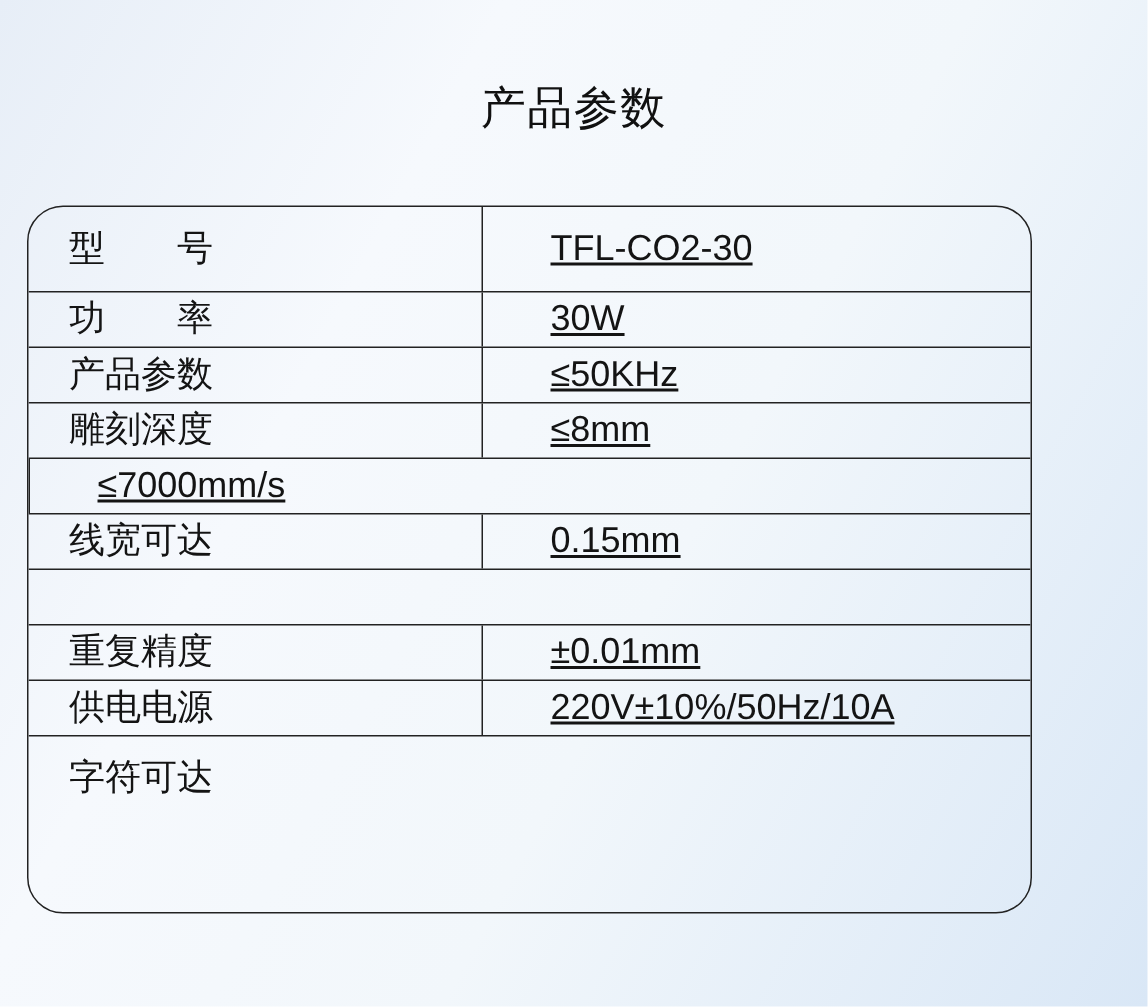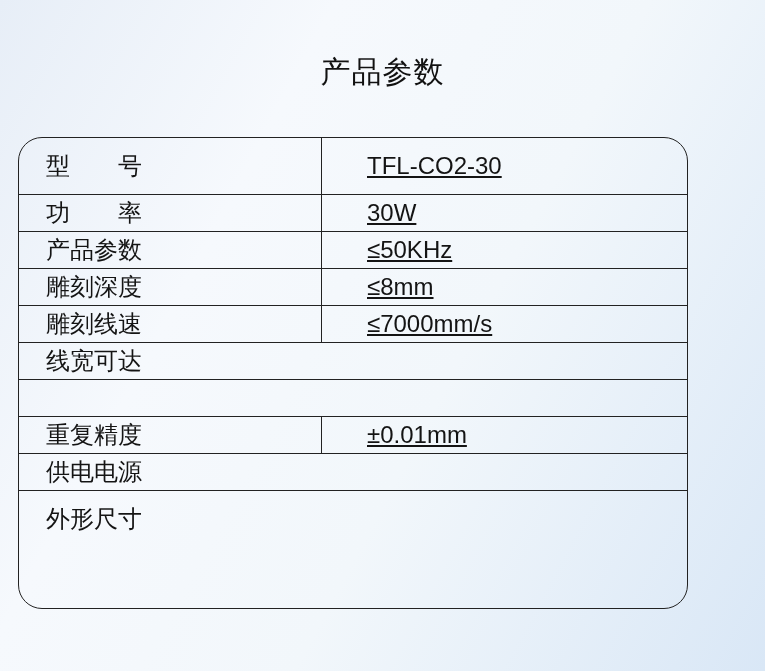--- a/index.html
+++ b/index.html
@@ -84,31 +84,32 @@
   </div>
   <div class="row">
     <div class="cell label">产品参数</div>
     <div class="cell value">≤50KHz</div>
   </div>
   <div class="row">
     <div class="cell label">雕刻深度</div>
     <div class="cell value">≤8mm</div>
   </div>
   <div class="row">
-    <div class="cell label">雕刻线速</div>
     <div class="cell value">≤7000mm/s</div>
   </div>
   <div class="row">
     <div class="cell label">线宽可达</div>
+    <div class="cell value">0.15mm</div>
   </div>
   <div class="row">
   </div>
   <div class="row">
     <div class="cell label">重复精度</div>
     <div class="cell value">±0.01mm</div>
   </div>
   <div class="row">
     <div class="cell label">供电电源</div>
+    <div class="cell value">220V±10%/50Hz/10A</div>
   </div>
   <div class="row">
-    <div class="cell label">外形尺寸</div>
+    <div class="cell label">字符可达</div>
   </div>
 </div>
 
 </body></html>

